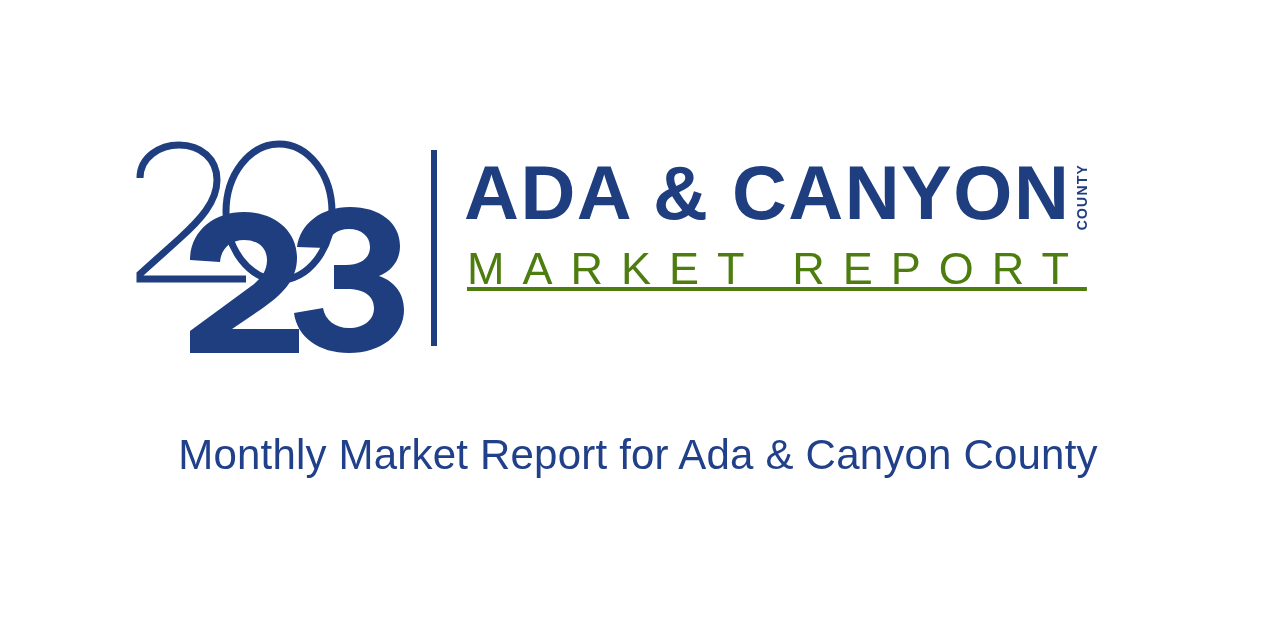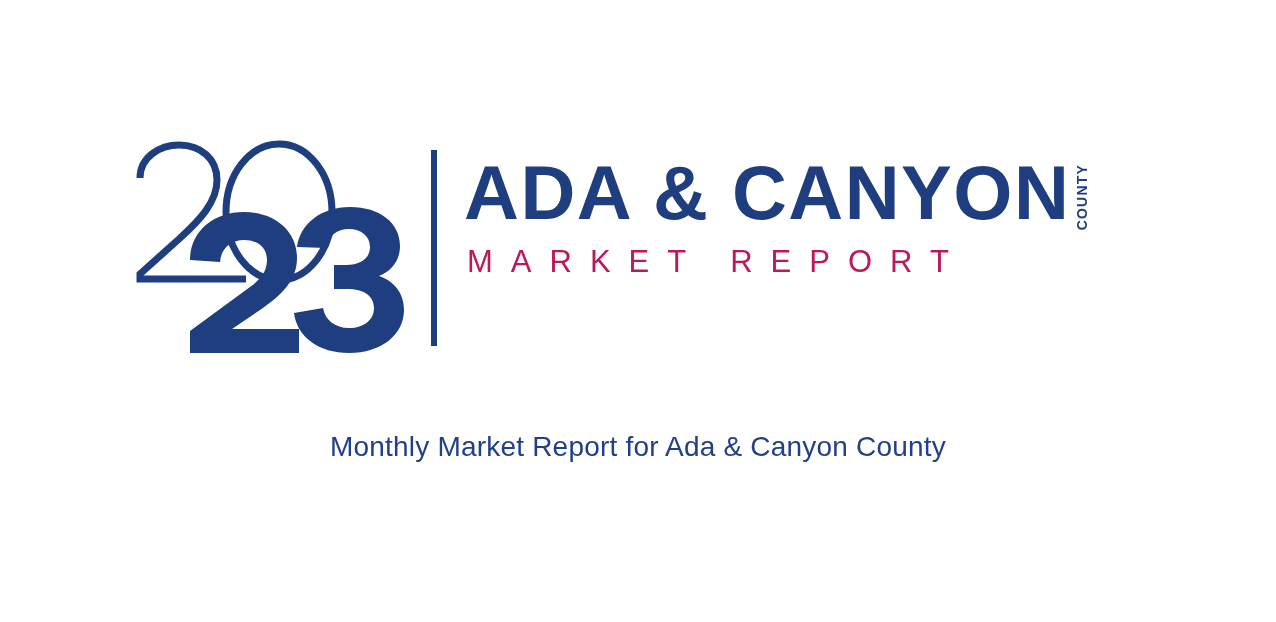--- a/index.html
+++ b/index.html
@@ -83,39 +83,40 @@
     margin-top: 6px;
     line-height: 1;
     white-space: nowrap;
   }
 
   .wordmark-sub {
     position: absolute;
     left: 3px;
     top: 106px;
     font-family: "Liberation Sans", sans-serif;
-    font-size: 31px;
+    font-size: 45px;
     font-weight: 400;
     letter-spacing: 18px;
-    color: #be185d;
+    color: #4d7c0f;
     line-height: 1;
     white-space: nowrap;
+    text-decoration: underline;
   }
 
   
   .caption-block {
     position: absolute;
     left: 0;
     top: 430px;
     width: 1276px;
     text-align: center;
   }
   .caption-subtitle {
     font-family: "Liberation Sans", sans-serif;
-    font-size: 28px;
+    font-size: 42px;
     font-weight: 400;
     color: #21408a;
     letter-spacing: 0.2px;
     line-height: 1.2;
   }
   .caption-date {
     margin-top: 26px;
     font-family: "Liberation Sans", sans-serif;
     font-size: 33px;
     font-weight: 700;

